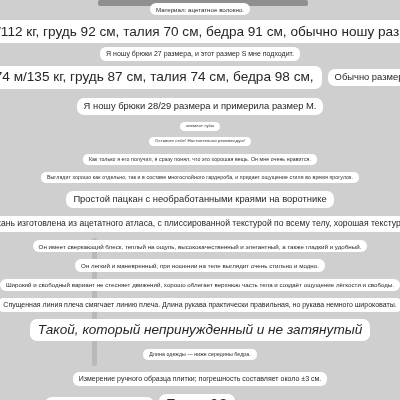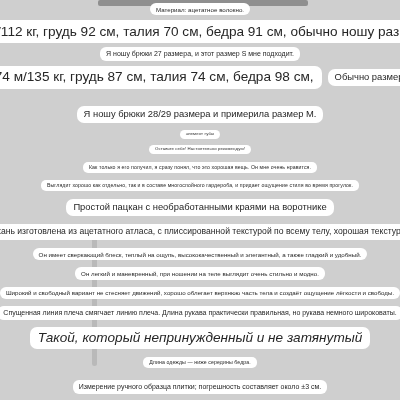--- a/index.html
+++ b/index.html
@@ -72,21 +72,21 @@
 
     <div class="row" style="margin-top:4px;">
       <span class="chip sm">Я ношу брюки 27 размера, и этот размер S мне подходит.</span>
     </div>
 
     <div class="row" style="margin-top:5px;gap:6px;">
       <span class="chip xl bleed">174 м/135 кг, грудь 87 см, талия 74 см, бедра 98 см,</span>
       <span class="chip ml">Обычно размер М</span>
     </div>
 
-    <div class="row" style="margin-top:17px;">
+    <div class="row" style="margin-top:9px;">
       <span class="chip ml">Я ношу брюки 28/29 размера и примерила размер M.</span>
     </div>
 
     <div class="row" style="margin-top:7px;">
       <span class="chip xxs">элемент губы</span>
     </div>
 
     <div class="row" style="margin-top:6px;">
       <span class="chip xxs">Оставьте себе! Настоятельно рекомендую!</span>
     </div>

